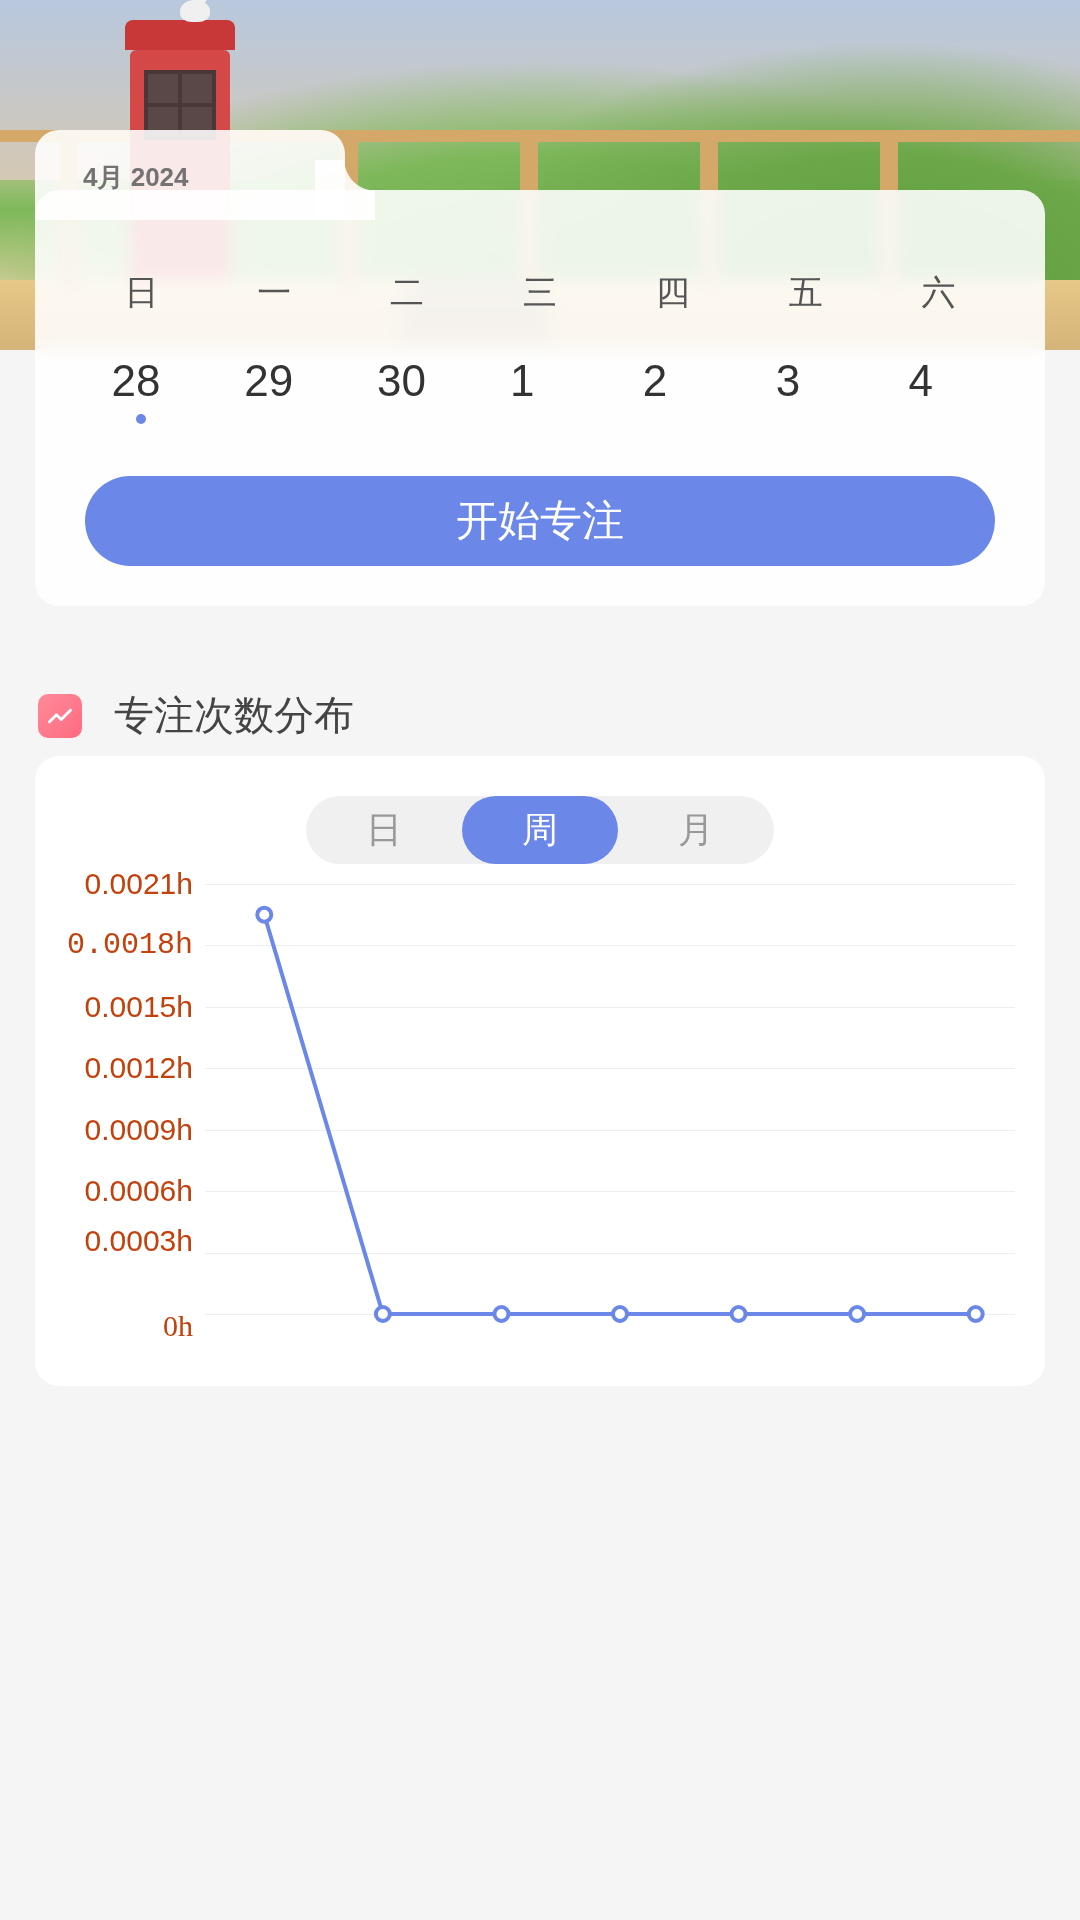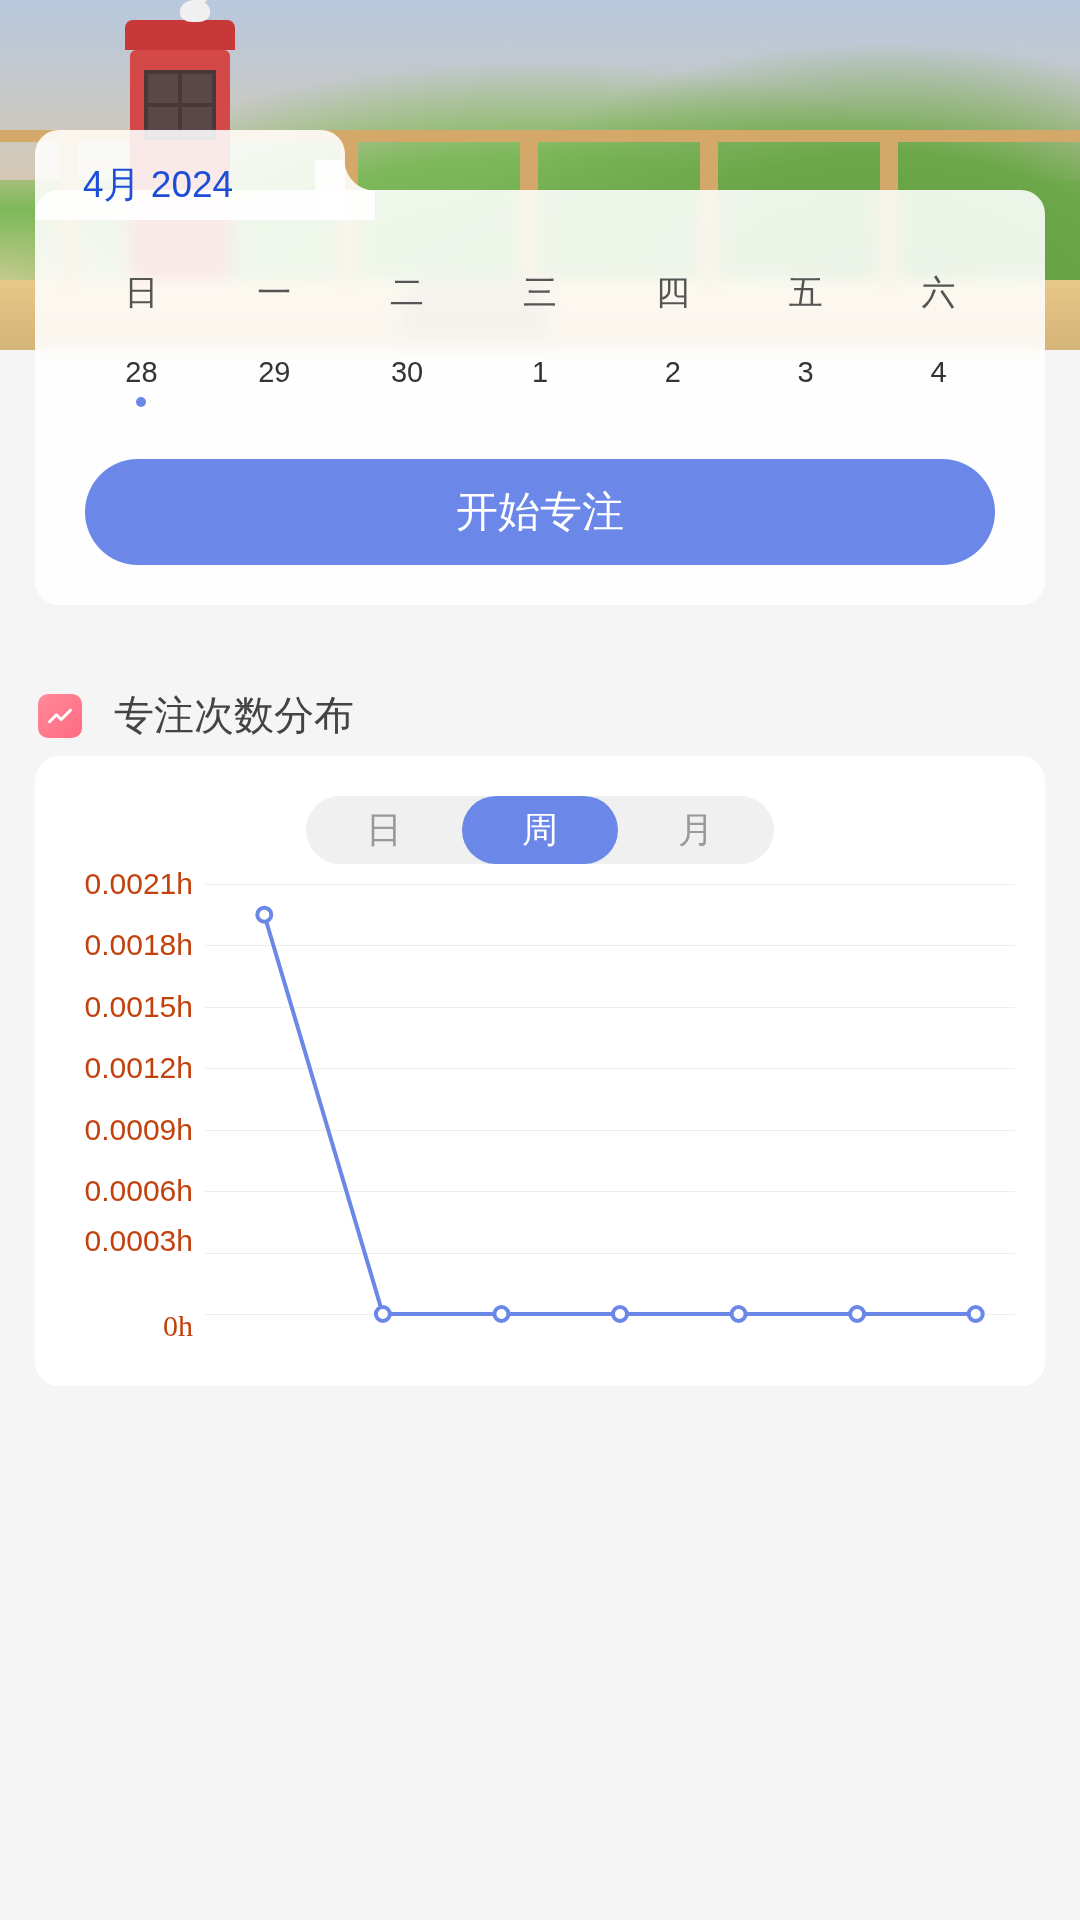--- a/index.html
+++ b/index.html
@@ -25,28 +25,28 @@
     .bg-cat { position: absolute; top: 280px; left: 400px; width: 150px; height: 60px; background: rgba(60,60,80,0.3); border-radius: 30px 30px 10px 10px; }
     .bg-deck { position: absolute; top: 280px; left: 0; width: 100%; height: 70px; background: linear-gradient(180deg, #e8c888 0%, #d4b478 100%); }
 
     .calendar-card {
       position: absolute; top: 190px; left: 35px; width: 1010px;
       background: rgba(255,255,255,0.88); border-radius: 24px; padding: 30px 20px 40px;
       backdrop-filter: blur(8px);
     }
     .calendar-tab { position: absolute; top: -60px; left: 0; width: 310px; height: 90px; background: rgba(255,255,255,0.88); border-radius: 24px 24px 0 0; padding: 30px 0 0 48px; }
     .calendar-tab::after { content: ''; position: absolute; bottom: 0; right: -30px; width: 60px; height: 60px; background: radial-gradient(circle at top right, transparent 30px, rgba(255,255,255,0.88) 31px); }
-    .month-year { font-size: 37px; font-weight: 400; color: #1d4ed8; }
+    .month-year { font-size: 26px; font-weight: 700; color: #737373; }
     .weekday-row { display: flex; justify-content: space-around; padding: 50px 20px 0; }
     .weekday { font-size: 34px; color: #555; width: 60px; text-align: center; }
     .date-row { display: flex; justify-content: space-around; padding: 40px 20px 0; }
-    .date-cell { width: 60px; text-align: center; font-size: 29px; color: #333; position: relative; cursor: pointer; }
+    .date-cell { width: 60px; font-size: 44px; color: #333; position: relative; cursor: pointer; }
     .date-cell.selected::after { content: ''; position: absolute; bottom: -18px; left: 50%; transform: translateX(-50%); width: 10px; height: 10px; background: #6b87e8; border-radius: 50%; }
     .start-btn {
-      margin: 70px 30px 0; height: 106px; background: #6b87e8; border-radius: 54px;
+      margin: 70px 30px 0; height: 90px; background: #6b87e8; border-radius: 54px;
       display: flex; align-items: center; justify-content: center; color: #fff; font-size: 42px; cursor: pointer; font-family: Liberation Mono, monospace;
     }
 
     .section-header { position: absolute; top: 688px; left: 38px; display: flex; align-items: center; gap: 32px; }
     .section-icon { width: 44px; height: 44px; background: linear-gradient(135deg, #ff8a9a 0%, #ff6b80 100%); border-radius: 10px; display: flex; align-items: center; justify-content: center; }
     .section-title { font-size: 40px; color: #444; font-weight: 500; }
 
     .chart-card {
       position: absolute; top: 756px; left: 35px; width: 1010px; height: 630px;
       background: #fff; border-radius: 24px; padding: 40px 20px 20px;
@@ -141,21 +141,21 @@
       <div class="grid-line" style="top: 307.143px;"></div>
       <div class="grid-line" style="top: 368.571px;"></div>
       <div class="grid-line" style="top: 430px;"></div>
     <div class="y-axis" id="y-axis">
         <div class="y-tick" style="top: 442px; font-family: Liberation Serif, serif;">0h</div>
         <div class="y-tick" style="top: 357px;">0.0003h</div>
         <div class="y-tick" style="top: 307.143px;">0.0006h</div>
         <div class="y-tick" style="top: 245.714px;">0.0009h</div>
         <div class="y-tick" style="top: 184.286px;">0.0012h</div>
         <div class="y-tick" style="top: 122.857px; text-align: center;">0.0015h</div>
-        <div class="y-tick" style="top: 61.4286px;">0.0018h</div>
+        <div class="y-tick" style="top: 61.4286px; font-family: Liberation Mono, monospace;">0.0018h</div>
         <div class="y-tick" style="top: 0px;">0.0021h</div>
       </div>
     <svg id="chart-svg" style="position:absolute;left:150px;top:0;right:10px;bottom:50px;" width="830" height="440">
         <polyline points="59.285714285714285,30.714285714285722 177.85714285714286,430 296.42857142857144,430 415,430 533.5714285714286,430 652.1428571428572,430 770.7142857142858,430" fill="none" stroke="#6b87e8" stroke-width="4"></polyline>
         <circle cx="59.285714285714285" cy="30.714285714285722" r="7" fill="#fff" stroke="#6b87e8" stroke-width="4"></circle>
         <circle cx="177.85714285714286" cy="430" r="7" fill="#fff" stroke="#6b87e8" stroke-width="4"></circle>
         <circle cx="296.42857142857144" cy="430" r="7" fill="#fff" stroke="#6b87e8" stroke-width="4"></circle>
         <circle cx="415" cy="430" r="7" fill="#fff" stroke="#6b87e8" stroke-width="4"></circle>
         <circle cx="533.5714285714286" cy="430" r="7" fill="#fff" stroke="#6b87e8" stroke-width="4"></circle>
         <circle cx="652.1428571428572" cy="430" r="7" fill="#fff" stroke="#6b87e8" stroke-width="4"></circle>

